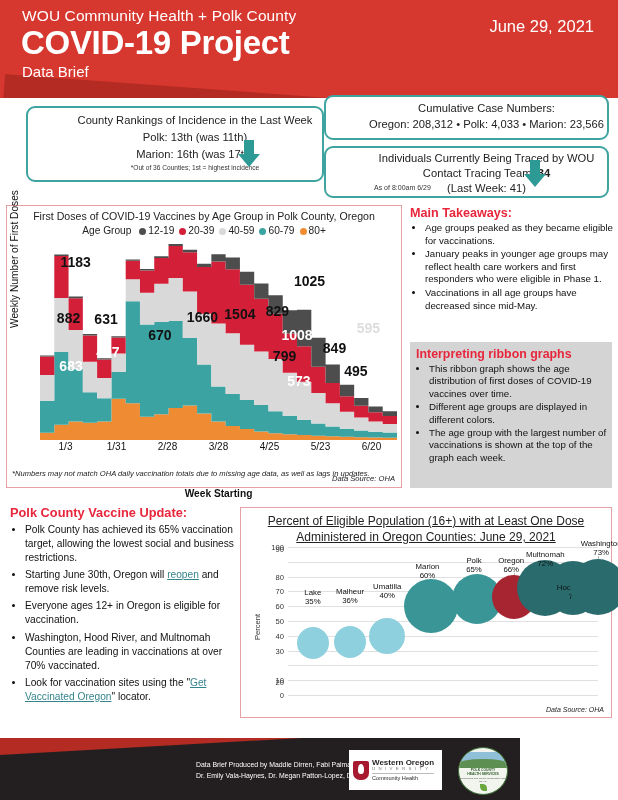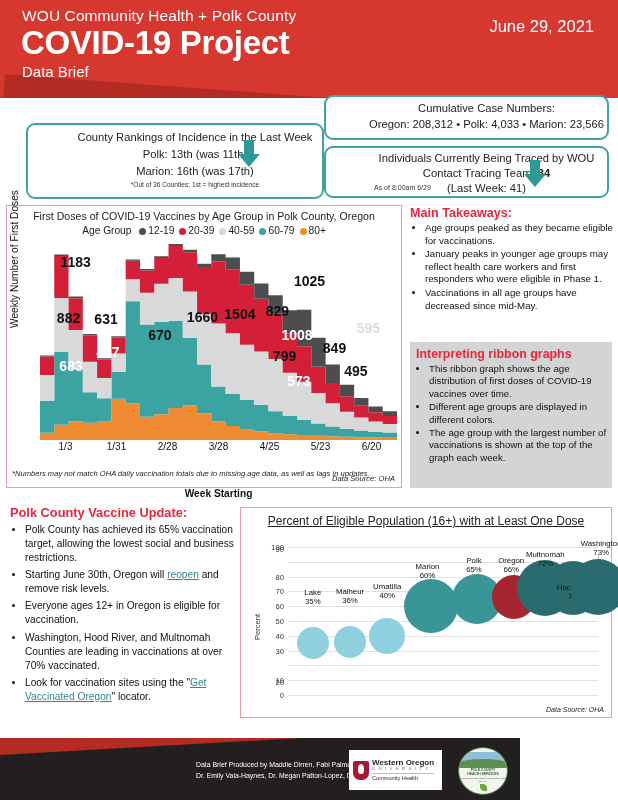--- a/index.html
+++ b/index.html
@@ -28,21 +28,21 @@
   #box-cases .ln1{font-size:11.2px;margin-top:5px;}
   #box-cases .ln2{font-size:11.2px;margin-top:4px;}
 
   #box-trace{left:324px;top:146px;width:285px;height:52px;}
   #box-trace .ln1{font-size:11.2px;margin-top:4px;}
   #box-trace .ln2{font-size:11.2px;margin-top:3px;}
   #box-trace .ln3{font-size:11.2px;margin-top:3px;position:relative;}
   #box-trace .asof{position:absolute;left:8px;top:2px;font-size:7px;color:#333;}
   .bold{font-weight:bold;}
 
-  #box-rank{left:26px;top:123px;width:298px;height:76px;}
+  #box-rank{left:26px;top:106px;width:298px;height:76px;}
   #box-rank .ln1{font-size:11.2px;margin-top:6px;}
   #box-rank .ln2{font-size:11.2px;margin-top:5px;}
   #box-rank .ln3{font-size:11.2px;margin-top:5px;}
   #box-rank .ln4{font-size:6.6px;margin-top:4px;color:#333;}
 
   
   .arrow{position:absolute;width:22px;}
   .arrow .stem{width:10px;height:14px;background:#2e9a96;margin:0 auto;}
   .arrow .head{width:0;height:0;border-left:11px solid transparent;border-right:11px solid transparent;
      border-top:13px solid #2e9a96;}
@@ -241,20 +241,21 @@
         <li>Starting June 30th, Oregon will <a class="lnk" href="#">reopen</a> and remove risk levels.</li>
         <li>Everyone ages 12+ in Oregon is eligible for vaccination.</li>
         <li>Washington, Hood River, and Multnomah Counties are leading in vaccinations at over 70% vaccinated.</li>
         <li>Look for vaccination sites using the "<a class="lnk" href="#">Get Vaccinated Oregon</a>" locator.</li>
       </ul>
   </div>
 
   <div id="bubble-panel">
     <div class="bb-title">
       <div>Percent of Eligible Population (16+) with at Least One Dose</div>
+      <div>Administered in Oregon Counties: June 29, 2021</div>
     </div>
     <div class="bb-ylab">Percent</div>
     <div class="bb-plot" id="bb-plot">
         <div class="bb-grid" style="top: 0px;"></div>
         <div class="bb-ytick" style="top: 0px;">100</div>
         <div class="bb-grid" style="top: 14.8px;"></div>
         <div class="bb-ytick" style="top: 2px;">90</div>
         <div class="bb-grid" style="top: 29.6px;"></div>
         <div class="bb-ytick" style="top: 29.6px;">80</div>
         <div class="bb-grid" style="top: 44.4px;"></div>

